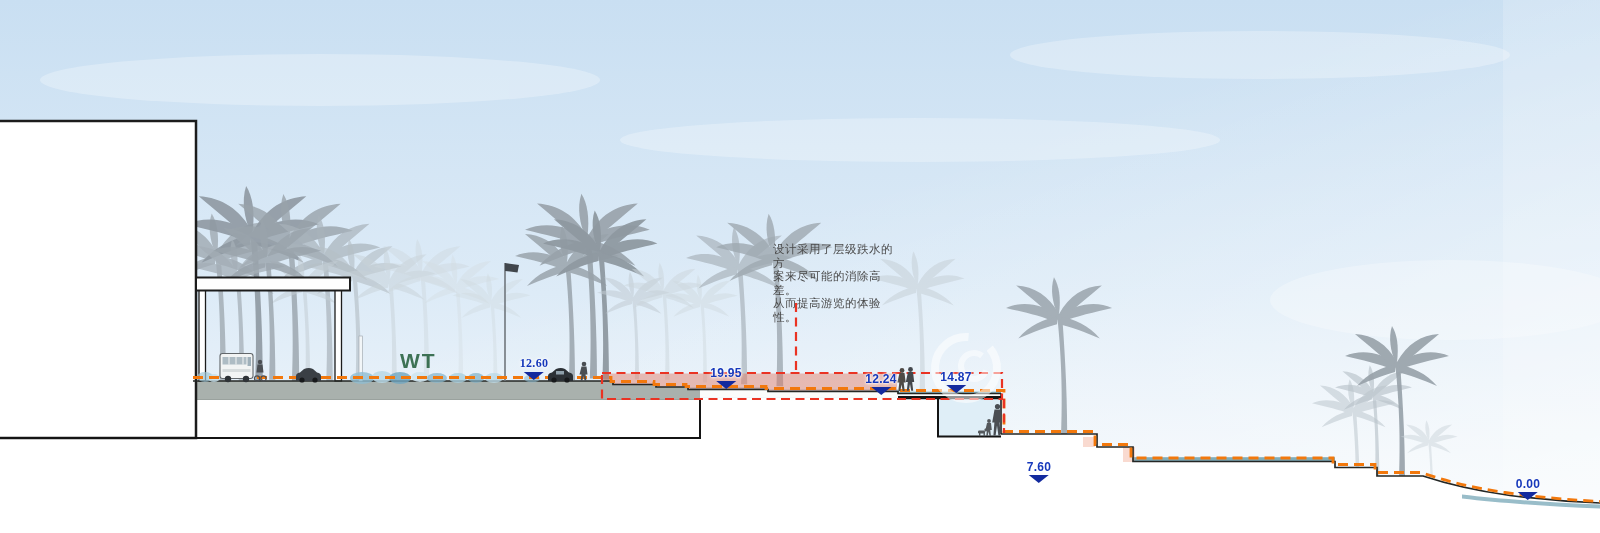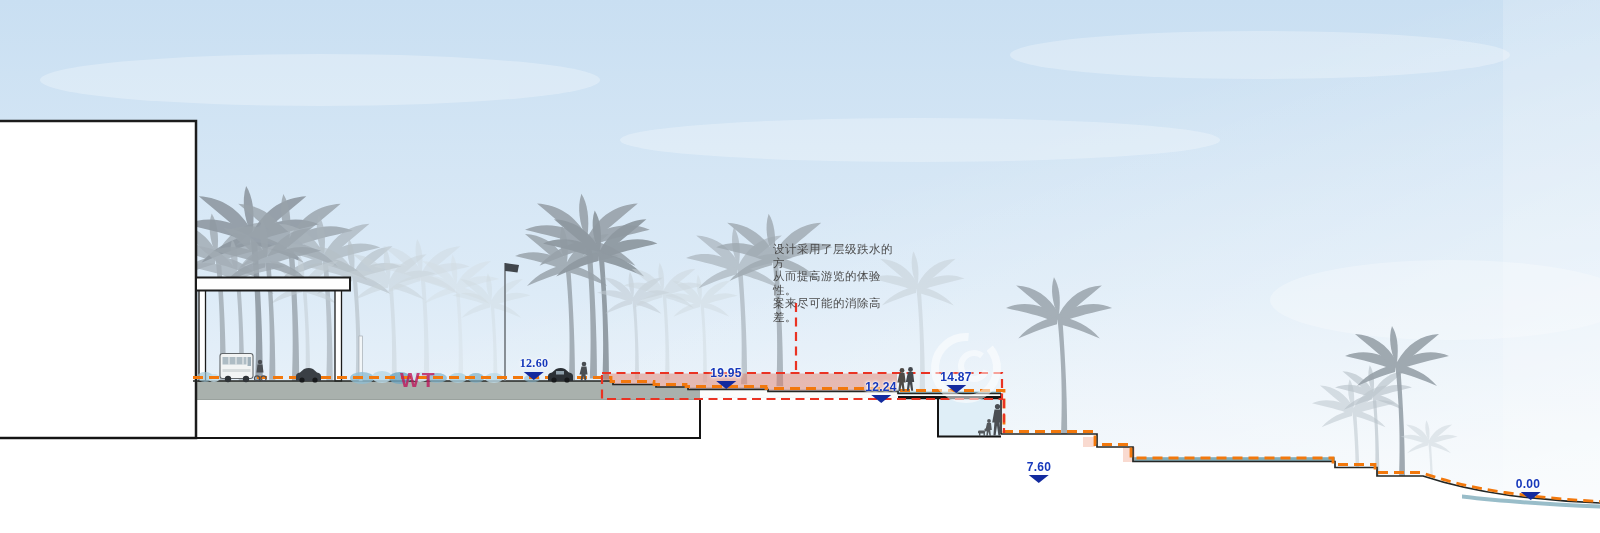--- a/index.html
+++ b/index.html
@@ -10,25 +10,25 @@
   .note{position:absolute;left:737px;top:243px;width:130px;
         font:11.5px/13.5px "Liberation Sans",sans-serif;color:#4a4a4a;
         letter-spacing:.5px;text-align:left;z-index:6;margin-left:36px;}
 
   .elev{position:absolute;transform:translateX(-50%);display:flex;flex-direction:column;
         align-items:center;z-index:7;
         font:bold 12px "Liberation Sans",sans-serif;color:#1638bb;letter-spacing:.3px;
         text-shadow:0 0 2px #fff,0 0 3px #fff,0 0 4px #fff;}
   .elev-tri{width:0;height:0;border-left:10px solid transparent;border-right:10px solid transparent;
         border-top:8px solid #132a9e;margin-top:1px;}
-  .m0{left:534px;top:356px;font-family:Liberation Serif, serif;} .m1{left:726px;top:366px;} .m2{left:881px;top:380px;}
-  .m3{left:956px;top:370px;} .m4{left:1039px;top:412px;margin-top:48px;} .m5{left:1528px;top:477px;align-items:flex-end;}
-
-  .wm-text{position:absolute;left:400px;top:368px;z-index:4;
-        font:bold 21px "Liberation Sans",sans-serif;color:#be185d;opacity:.8;letter-spacing:2px;}
+  .m0{left:534px;top:356px;font-family:Liberation Serif, serif;} .m1{left:726px;top:366px;} .m2{left:881px;top:372px;}
+  .m3{left:956px;top:370px;} .m4{left:1039px;top:412px;margin-top:48px;} .m5{left:1528px;top:477px;}
+
+  .wm-text{position:absolute;left:400px;top:349px;z-index:4;
+        font:bold 21px "Liberation Sans",sans-serif;color:#14532d;opacity:.8;letter-spacing:2px;}
 </style>
 </head>
 <body>
 
 <div class="stage">
 
 <svg width="1600" height="533" viewBox="0 0 1600 533">
   <defs>
     <linearGradient id="sky" x1="0" y1="0" x2="0" y2="1">
       <stop offset="0" stop-color="#c9dff2"></stop>
@@ -220,22 +220,22 @@
   </g>
 
   <g fill="none" stroke="#ffffff">
     <circle cx="966" cy="368" r="31" stroke-width="8" opacity=".55" stroke-dasharray="170 25" transform="rotate(-40 966 368)"></circle>
     <circle cx="974" cy="366" r="13" stroke-width="6" opacity=".5" stroke-dasharray="65 17" transform="rotate(20 974 366)"></circle>
   </g>
 </svg>
 
 <div class="note">
   <div>设计采用了层级跌水的方</div>
+  <div>案来尽可能的消除高差。</div>
   <div>从而提高游览的体验性。</div>
-  <div>案来尽可能的消除高差。</div>
 </div>
 
 <div class="elev m0">
   <span>12.60</span>
   <div class="elev-tri"></div>
 </div>
 <div class="elev m1">
   <span>19.95</span>
   <div class="elev-tri"></div>
 </div>

